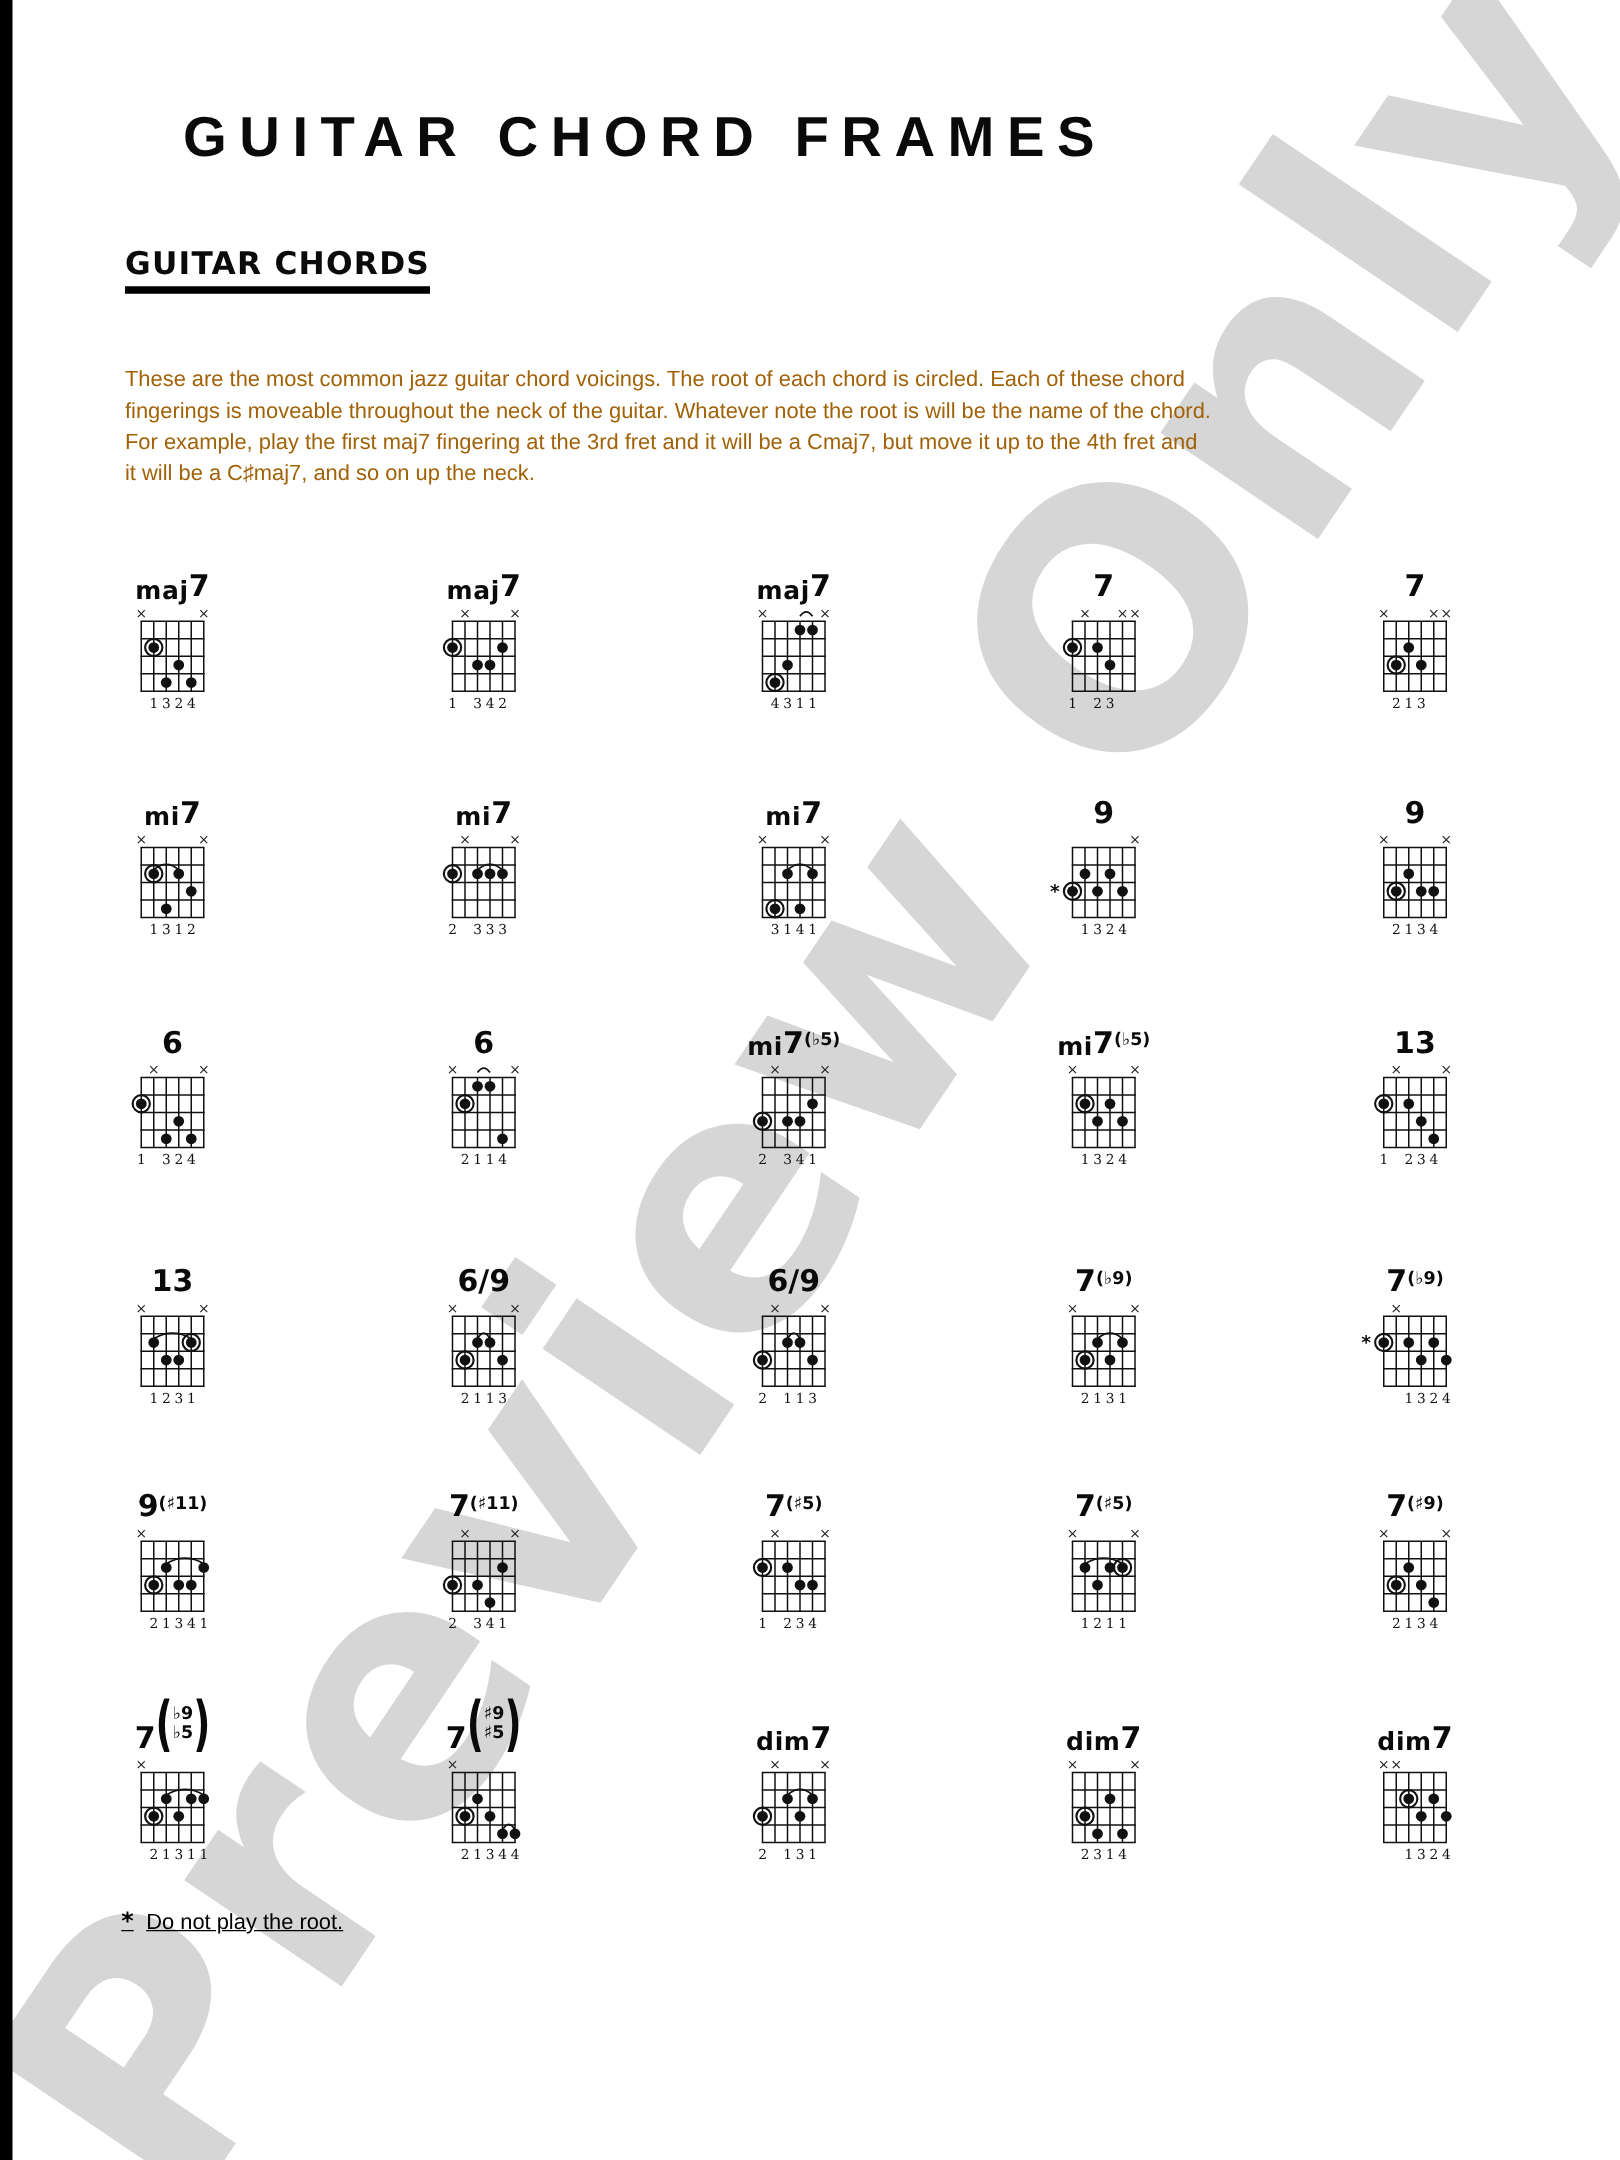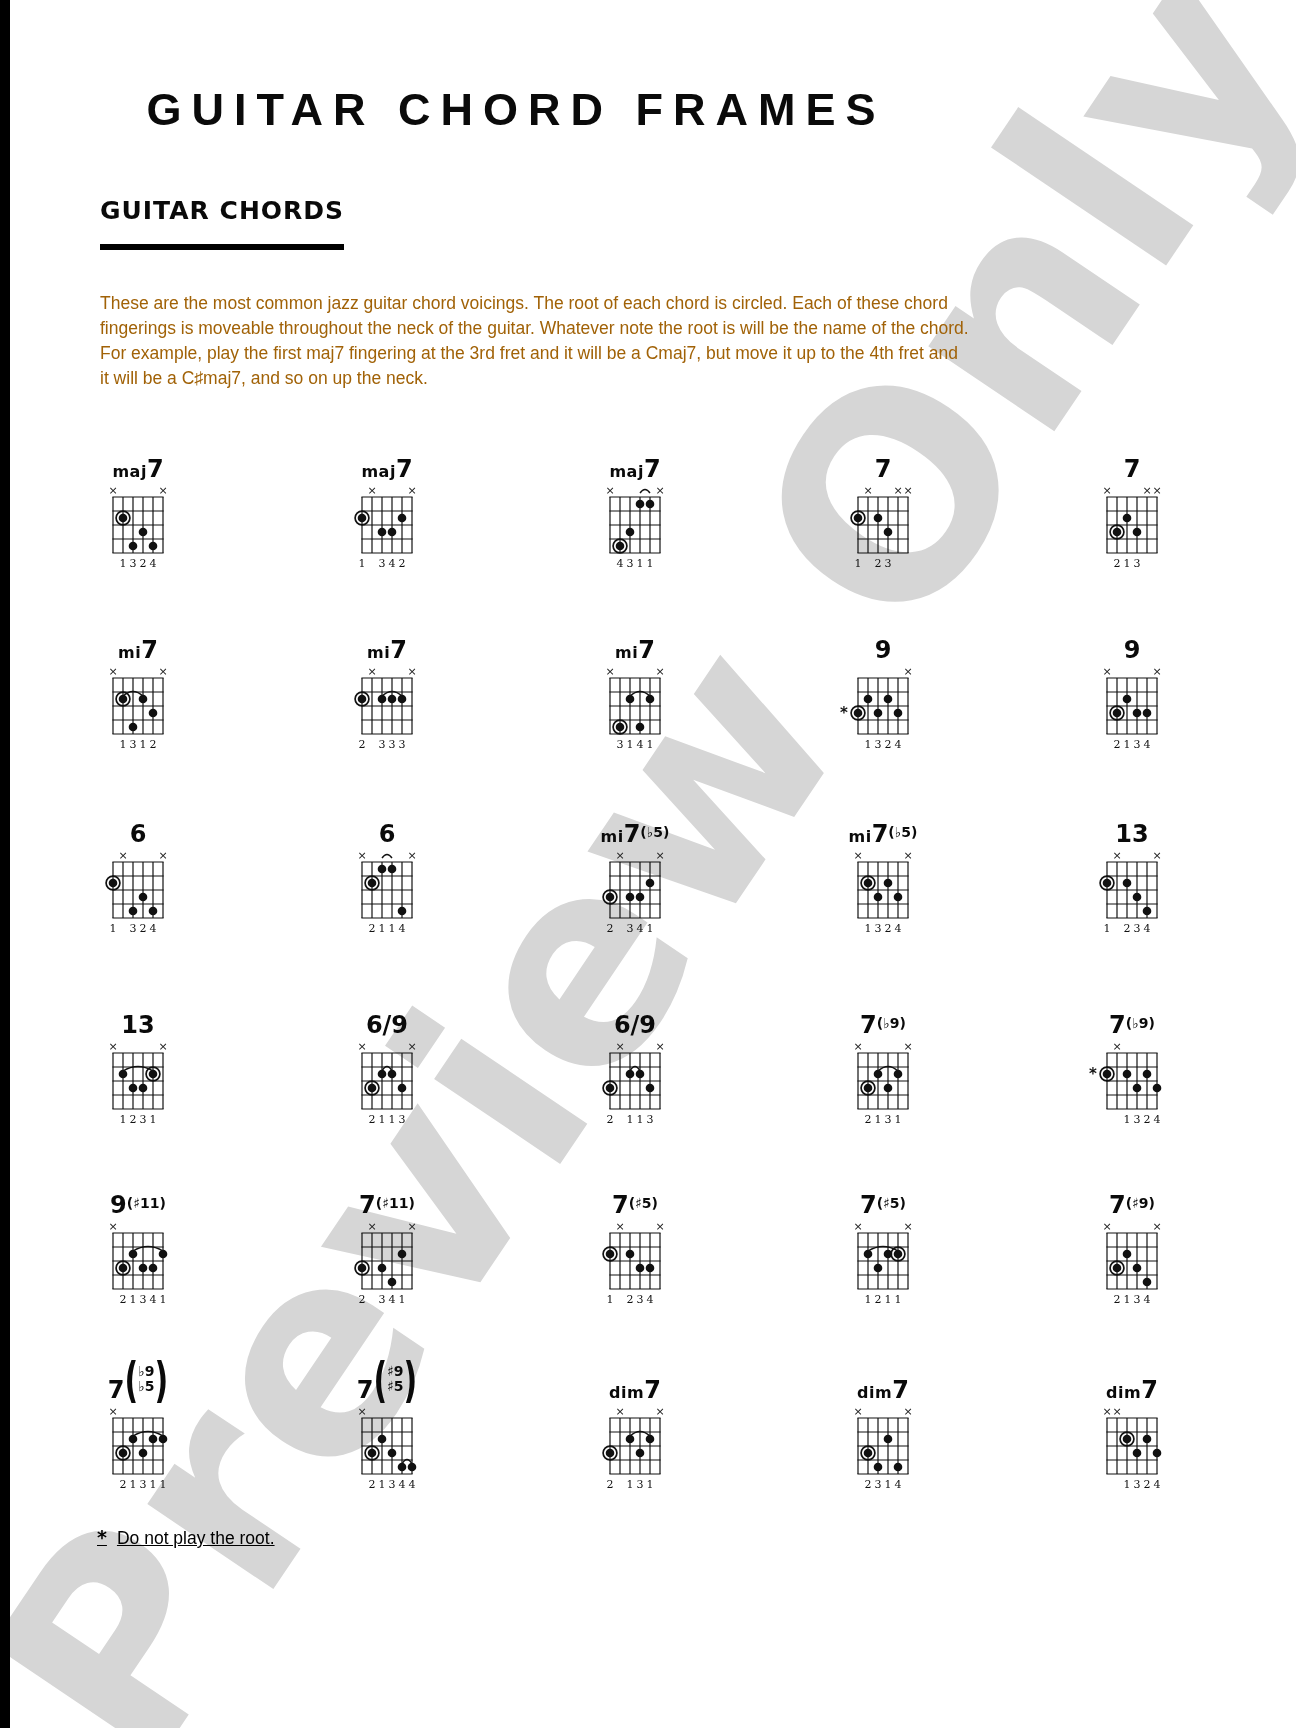--- a/index.html
+++ b/index.html
@@ -8,28 +8,28 @@
   .edge-bar{position:absolute;left:0;top:0;width:10px;height:1728px;background:#000;z-index:3;}
   .watermark{position:absolute;left:648px;top:862px;transform:translate(-50%,-50%) rotate(-56deg);
        font-size:278px;font-weight:bold;color:#d6d6d6;white-space:nowrap;z-index:0;
        font-family:"DejaVu Sans",sans-serif;letter-spacing:2px;}
   .content{position:absolute;inset:0;z-index:1;}
   .page-title{position:absolute;left:0;top:84px;width:1032px;text-align:center;
        font-size:45px;font-weight:bold;letter-spacing:10px;color:#0a0a0a;
        font-family:"Liberation Sans",sans-serif;}
   .section-heading{position:absolute;left:100px;top:196px;display:inline-block;
        font-size:25px;font-weight:bold;letter-spacing:1px;color:#0a0a0a;
-       border-bottom:6px solid #000;padding-bottom:19px;
+       border-bottom:6px solid #000;padding-bottom:4px;
        font-family:"DejaVu Sans",sans-serif;}
   .intro{position:absolute;left:100px;top:291px;width:1120px;font-size:17.5px;line-height:25px;
        color:#a16207;white-space:pre-line;font-family:"Liberation Sans",sans-serif;}
   .chord-cell{position:absolute;width:124px;}
   .chord-label{height:44px;display:flex;align-items:flex-end;justify-content:center;
        color:#0a0a0a;font-family:"DejaVu Sans",sans-serif;font-weight:bold;}
-  .lb-base{font-size:16px;letter-spacing:.5px;line-height:18px;}
+  .lb-base{font-size:20px;letter-spacing:.5px;line-height:18px;}
   .lb-big{font-size:24px;line-height:24px;}
   .lb-sup{font-size:14px;position:relative;top:-7px;line-height:14px;}
   .lb-paren{font-size:30px;line-height:30px;transform:scaleY(1.6);position:relative;top:-6px;font-weight:bold;}
   .lb-stack{display:inline-flex;flex-direction:column;font-size:14px;line-height:15px;
        position:relative;top:-8px;text-align:left;}
   .footnote{position:absolute;left:97px;top:1526px;font-size:17.5px;color:#000000;
        font-family:"Liberation Sans",sans-serif;text-decoration:underline;}
   .footnote .ast{font-weight:bold;font-size:19px;margin-right:10px;font-family:"DejaVu Sans",sans-serif;}
   svg text{font-family:"DejaVu Serif",serif;}
   svg .marker{font-family:"DejaVu Sans",sans-serif;}

